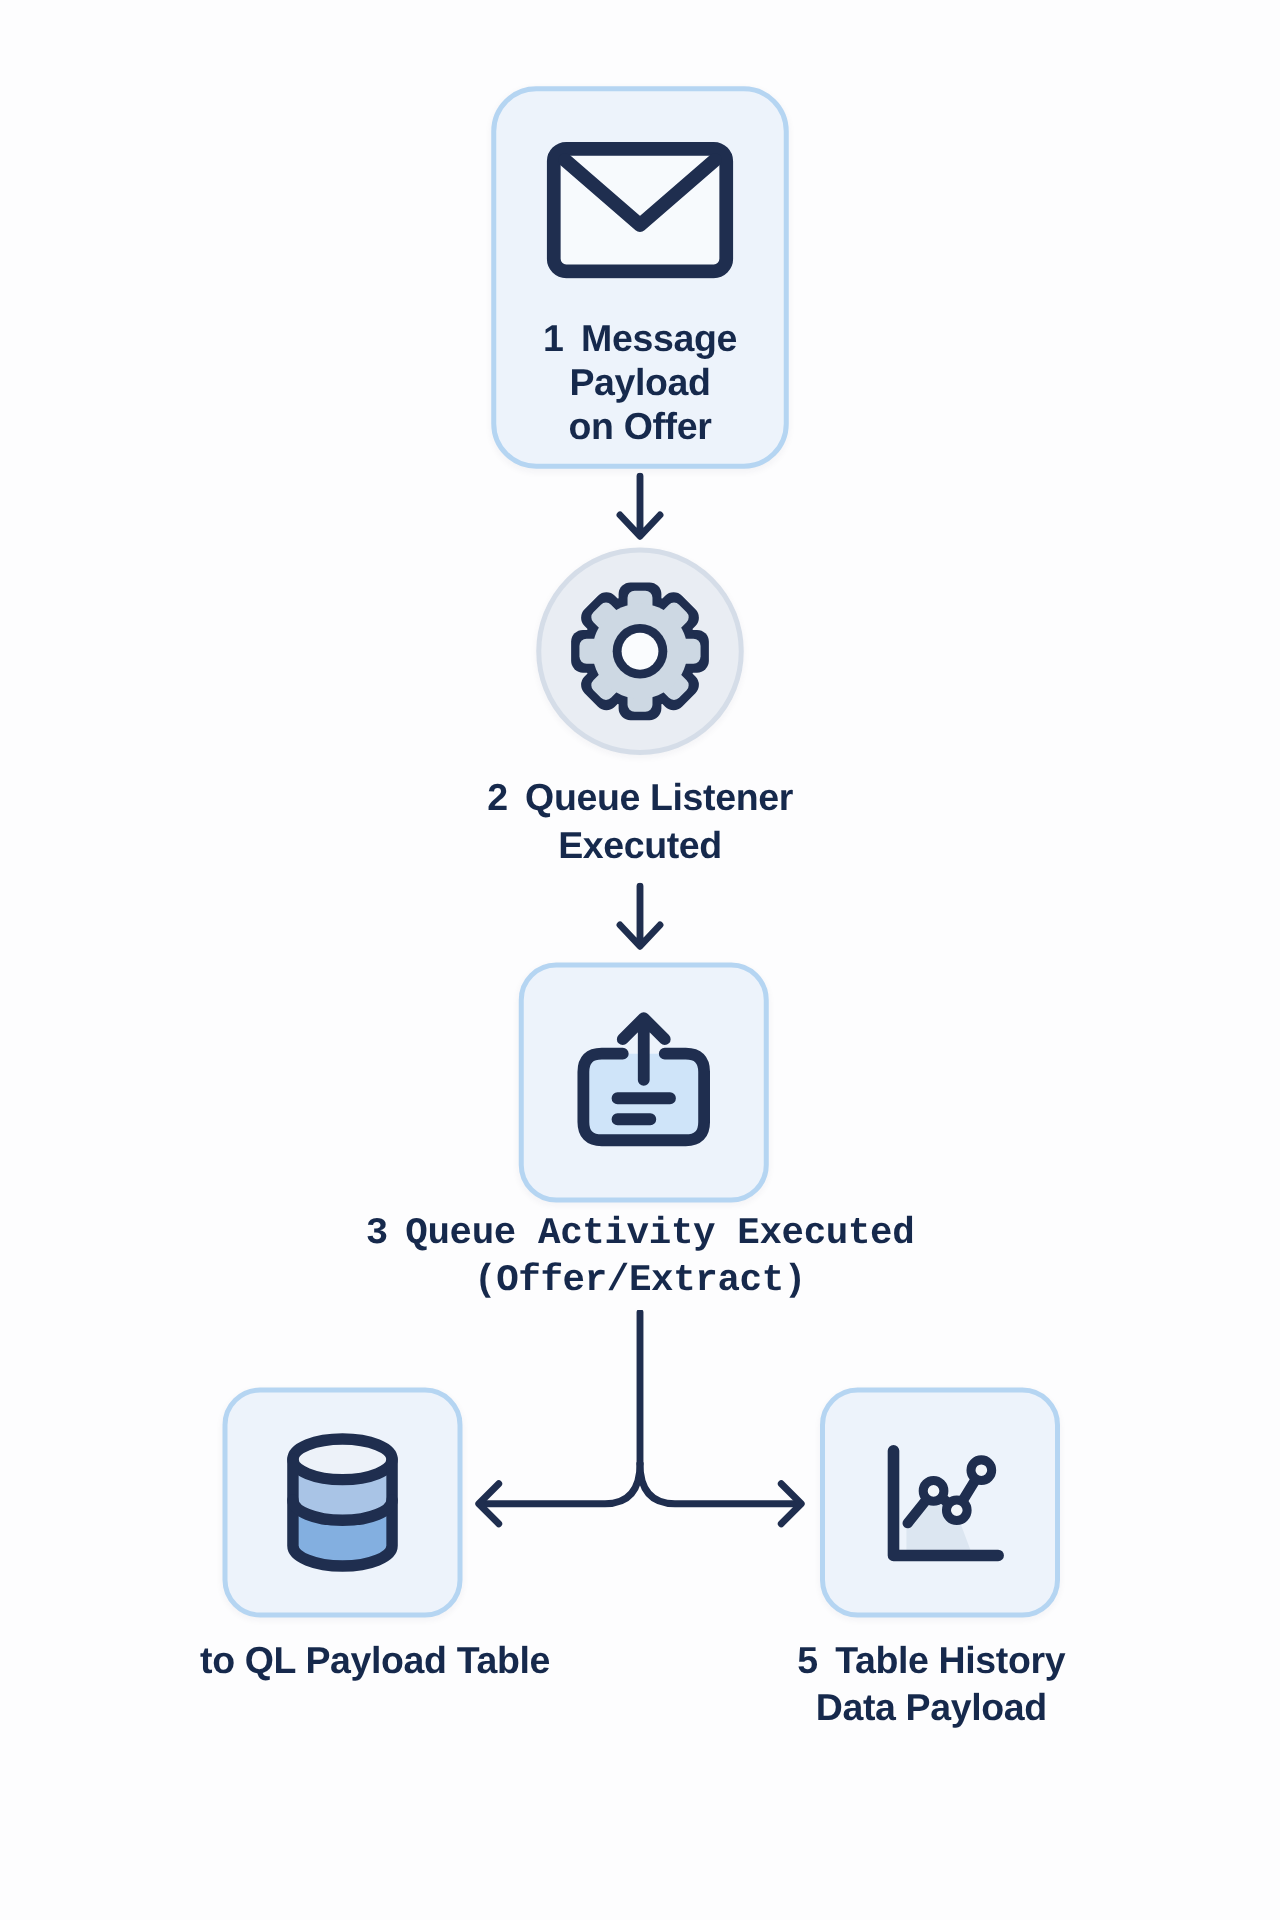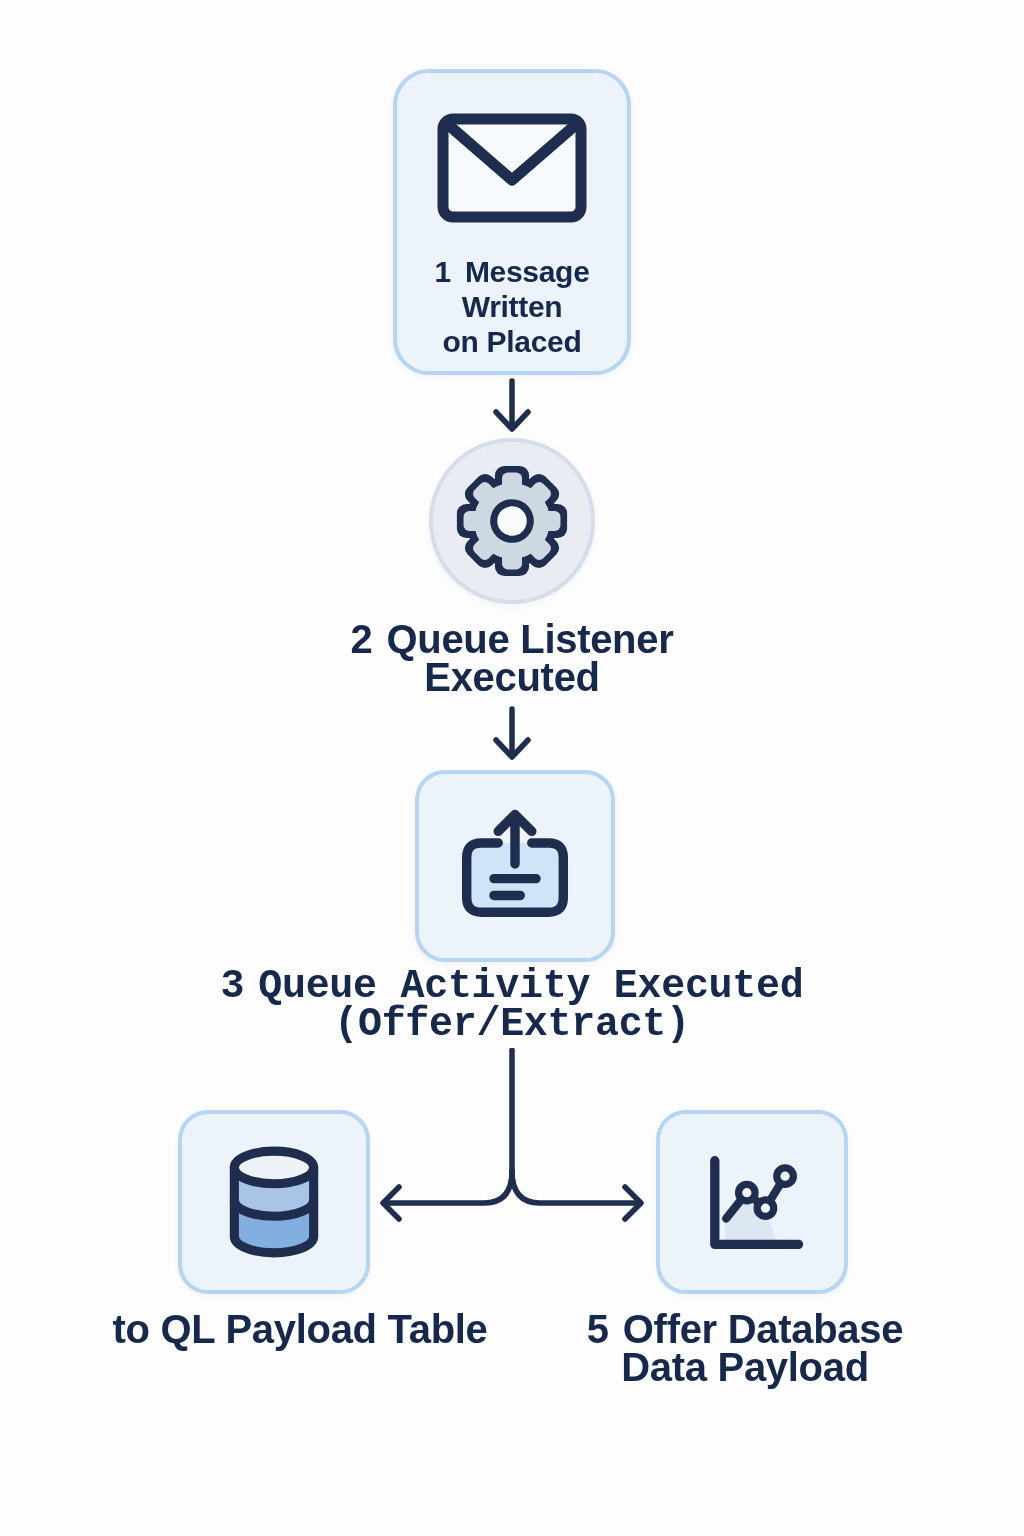--- a/index.html
+++ b/index.html
@@ -17,21 +17,21 @@
   .canvas{position:relative;width:1024px;height:1536px;background:var(--bg);overflow:hidden;}
 
   .node{position:absolute;display:flex;flex-direction:column;align-items:center;
         background:var(--box-fill);border:4px solid var(--box-border);
         box-shadow:0 2px 6px rgba(31,46,79,.05);}
   .rounded-box{border-radius:36px;}
   .round{border-radius:50%;justify-content:center;}
 
   .caption{color:var(--text);font-weight:600;text-align:center;letter-spacing:-0.3px;}
   .cap-num{margin-right:14px;}
-  .caption-outside{position:absolute;font-size:40px;line-height:38px;}
+  .caption-outside{position:absolute;font-size:30px;line-height:38px;}
   #node1 .caption{font-size:30px;line-height:35px;margin-top:31px;}
 
   
   #node1{left:393px;top:69px;width:238px;height:306px;padding-top:40px;}
   #node2{left:429px;top:438px;width:166px;height:166px;}
   #node3{left:415px;top:770px;width:200px;height:192px;justify-content:center;border-radius:30px;}
   #node4{left:178px;top:1110px;width:192px;height:184px;justify-content:center;border-radius:30px;}
   #node5{left:656px;top:1110px;width:192px;height:184px;justify-content:center;border-radius:30px;}
 
   #cap2{left:262px;top:620px;width:500px;}
@@ -47,22 +47,22 @@
 
 <div class="canvas">
 
   <div class="node rounded-box" id="node1">
     <svg width="150" height="110" viewBox="0 0 150 110">
       <rect x="6" y="6" width="138" height="98" rx="10" fill="var(--envelope-fill)" stroke="var(--navy)" stroke-width="11"></rect>
       <path class="stroke-navy" d="M15,15 L75,67 L135,15" stroke-width="11"></path>
     </svg>
     <div class="caption">
       <div><span class="cap-num">1</span><span>Message</span></div>
-      <div>Written</div>
-      <div>on Placed</div>
+      <div>Payload</div>
+      <div>on Offer</div>
     </div>
   </div>
 
   <svg class="abs" style="left:488px;top:378px;" width="48" height="58" viewBox="0 0 48 58">
     <path class="stroke-navy" stroke-width="5.5" d="M24,3 V49 M8,34 L24,51 L40,34"></path>
   </svg>
 
   <div class="node round" id="node2" style="background:var(--circle-fill);border-color:var(--circle-border);">
     <svg width="114" height="114" viewBox="0 0 120 120">
       <g fill="var(--navy)">
@@ -133,17 +133,17 @@
       <polygon points="34,98 34,74 54,53 72,66 84,98" fill="var(--chart-shade)"></polygon>
       <path class="stroke-navy" stroke-width="9" d="M24,20 V101 H105"></path>
       <path class="stroke-navy" stroke-width="8" d="M35,76 L55,51 L73,66 L92,35"></path>
       <circle cx="55" cy="51" r="8" fill="var(--node-dot-fill)" stroke="var(--navy)" stroke-width="7"></circle>
       <circle cx="73" cy="66" r="8" fill="var(--node-dot-fill)" stroke="var(--navy)" stroke-width="7"></circle>
       <circle cx="92" cy="35" r="8" fill="var(--node-dot-fill)" stroke="var(--navy)" stroke-width="7"></circle>
     </svg>
   </div>
 
   <div class="caption caption-outside" id="cap5">
-    <div><span class="cap-num">5</span><span>Offer Database</span></div>
+    <div><span class="cap-num">5</span><span>Table History</span></div>
     <div>Data Payload</div>
   </div>
 
 </div>
 
 </body></html>

